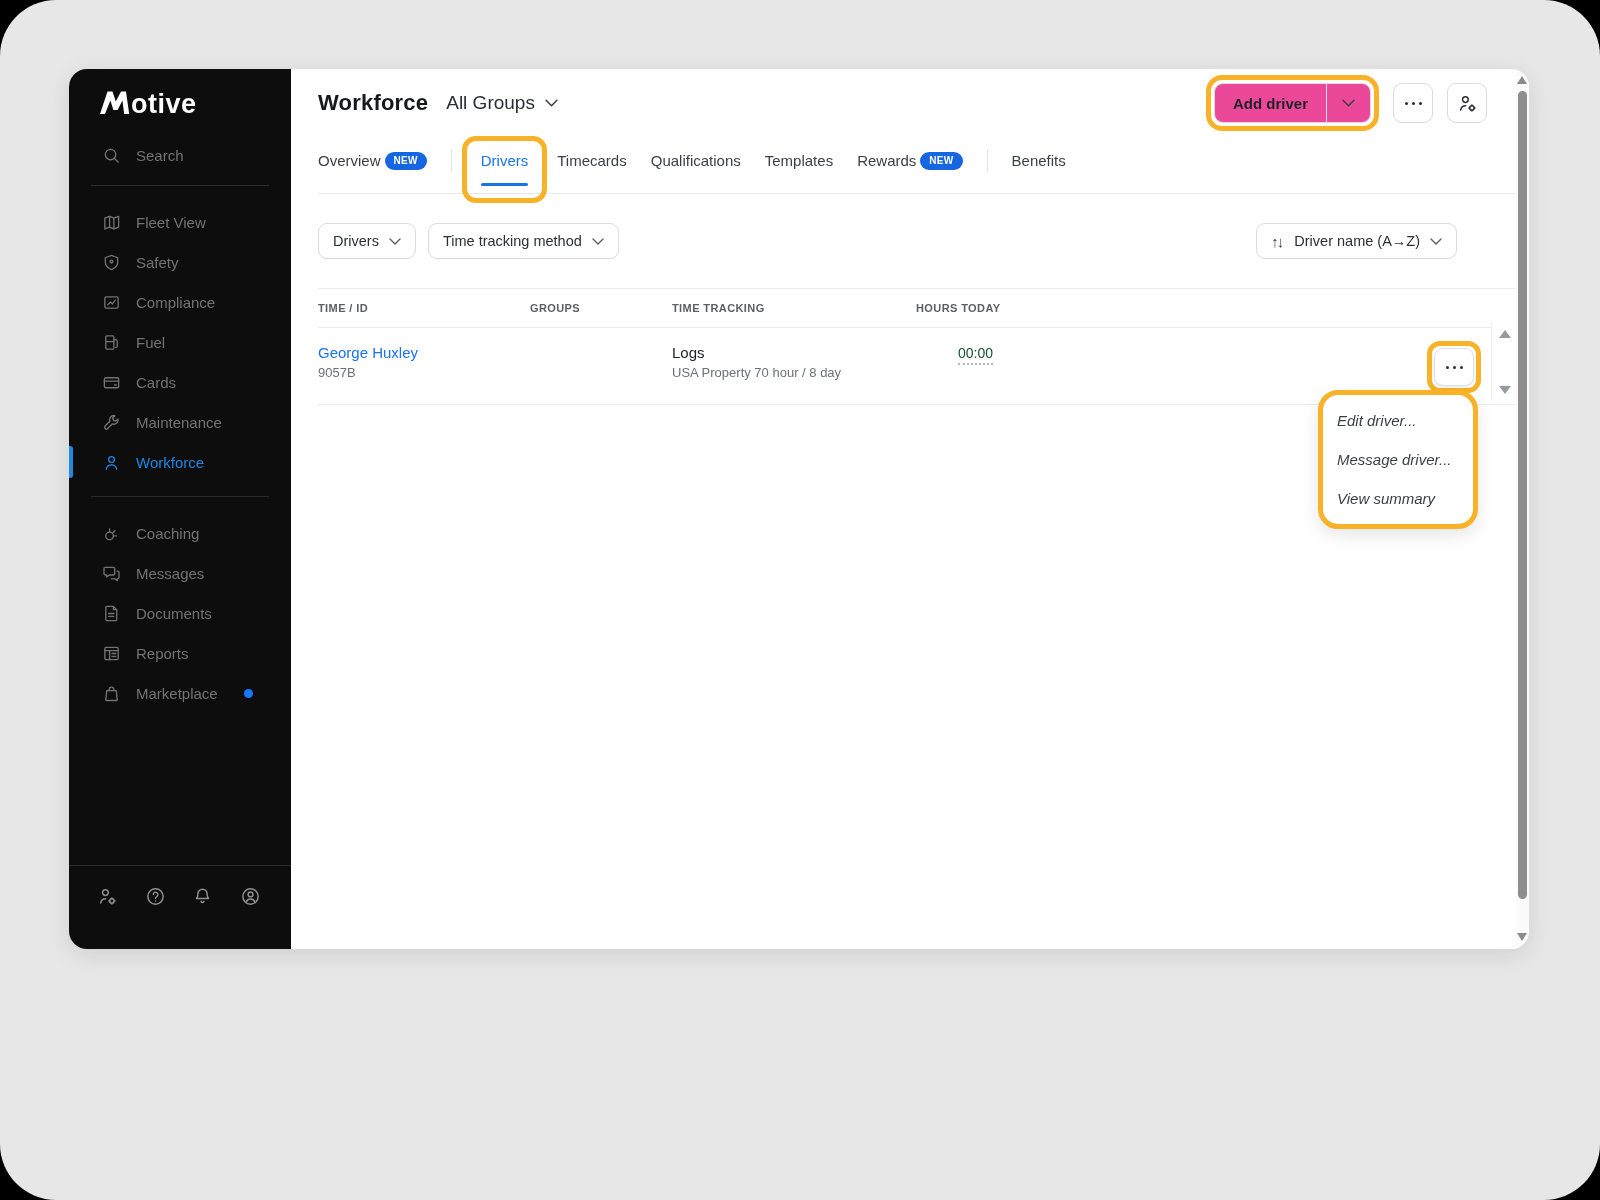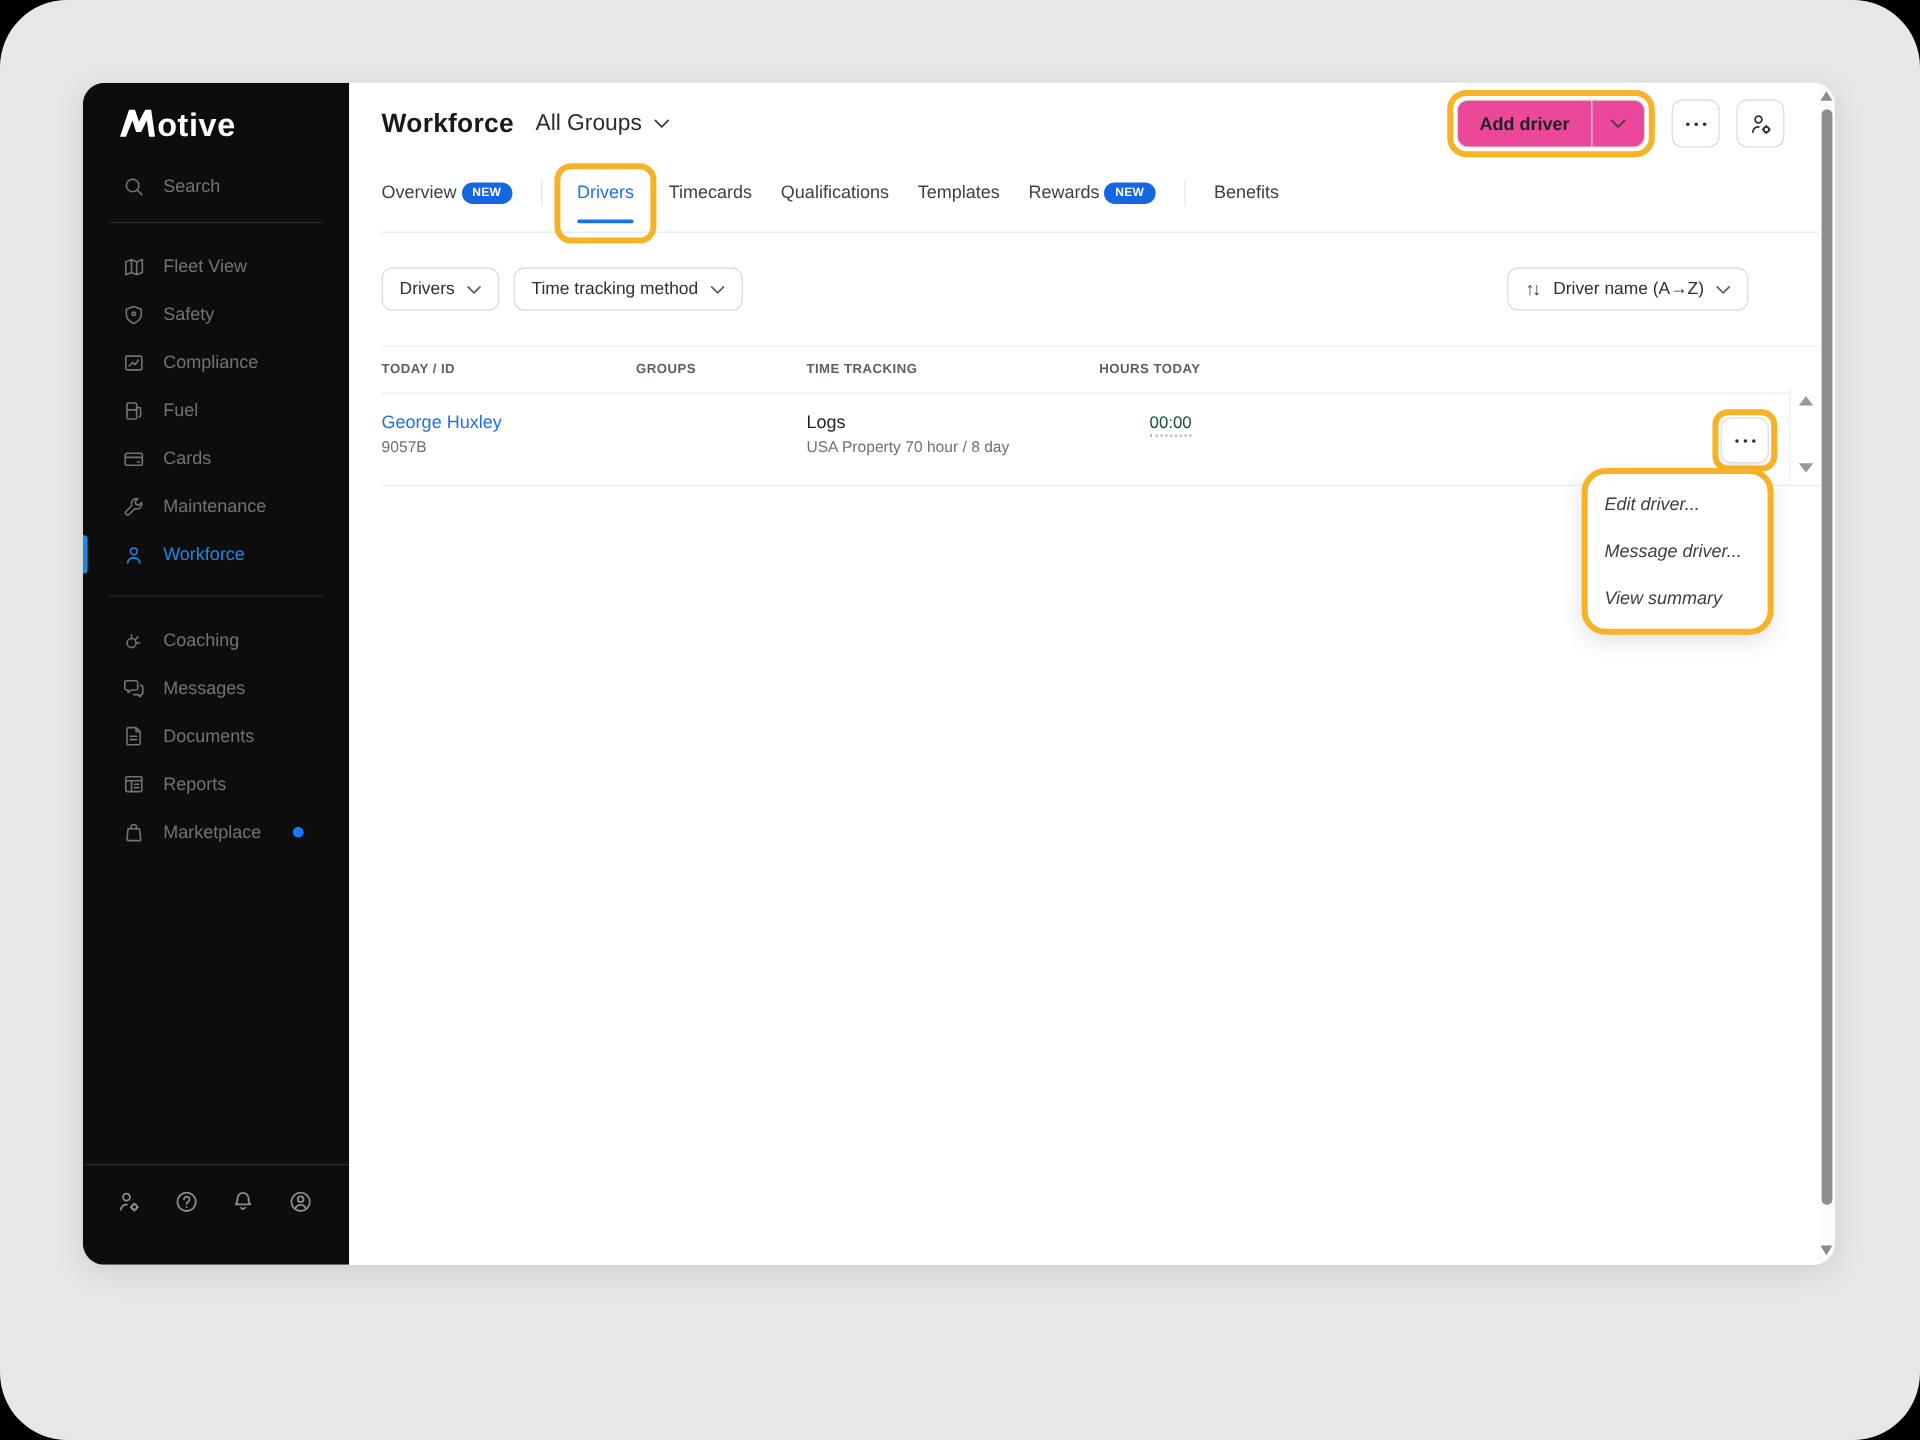--- a/index.html
+++ b/index.html
@@ -1,18 +1,18 @@
 <!DOCTYPE html>
 <html><head>
 <meta charset="utf-8">
 <style>
   * { box-sizing: border-box; margin: 0; padding: 0; }
   html,body { width:1600px; height:1200px; background:#000; font-family:"Liberation Sans", sans-serif; }
   .canvas { position:relative; width:1600px; height:1200px; background:#e7e7e7; border-radius:56px; overflow:hidden; }
-  .app { position:absolute; left:69px; top:69px; width:1460px; height:985px; background:#fff; border-radius:18px; overflow:hidden; display:flex; box-shadow:0 6px 24px rgba(0,0,0,.10); }
+  .app { position:absolute; left:69px; top:69px; width:1460px; height:880px; background:#fff; border-radius:18px; overflow:hidden; display:flex; box-shadow:0 6px 24px rgba(0,0,0,.10); }
 
   
   .sidebar { width:222px; background:#0d0d0d; color:#9b9b9b; display:flex; flex-direction:column; flex:0 0 222px; }
   .logo { margin:20px 0 0 31px; height:26px; display:flex; align-items:center; }
   .logo svg { display:block; }
   .side-item { height:40px; display:flex; align-items:center; gap:15px; padding-left:33px; font-size:15px; color:#737373; position:relative; cursor:pointer; }
   .side-item .i { flex:0 0 auto; }
   .side-item.active { color:#1e88e5; }
   .side-item.active::before { content:""; position:absolute; left:0; top:4px; bottom:4px; width:4px; background:#1e88e5; border-radius:0 3px 3px 0; }
   .side-search { margin-top:20px; }
@@ -315,21 +315,21 @@
             <span class="sort-glyph">↑↓</span>
             <span>Driver name (A→Z)</span>
             <svg class="i" width="12" height="7" viewBox="0 0 12 7">
                 <path d="M1 1 L6 6 L11 1"></path>
               </svg>
           </span>
         </div>
 
         <div class="table">
           <div class="thead">
-            <span class="th">TODAY / ID</span>
+            <span class="th">TIME / ID</span>
             <span class="th">GROUPS</span>
             <span class="th">TIME TRACKING</span>
             <span class="th">HOURS TODAY</span>
             <span></span>
               <span></span>
           </div>
           <div class="tbody">
             <div class="row">
               <div>
                 <div class="cell-link">George Huxley</div>

